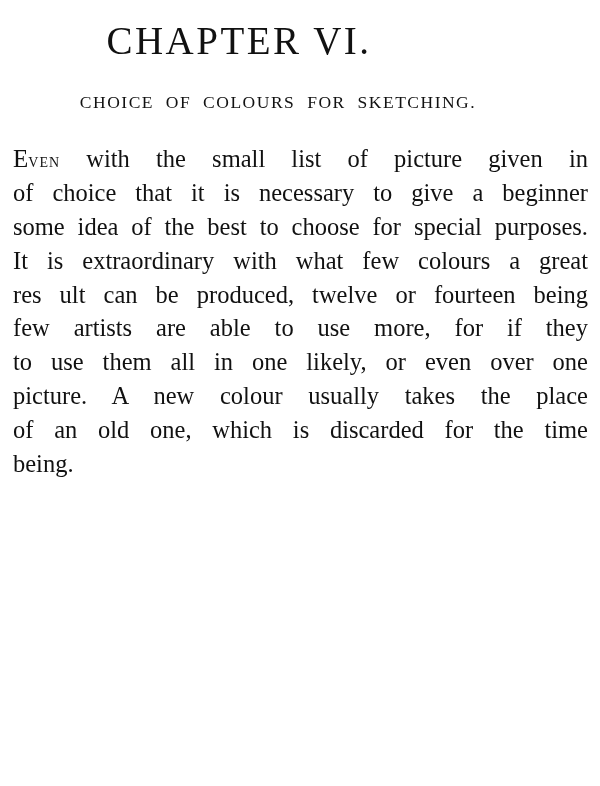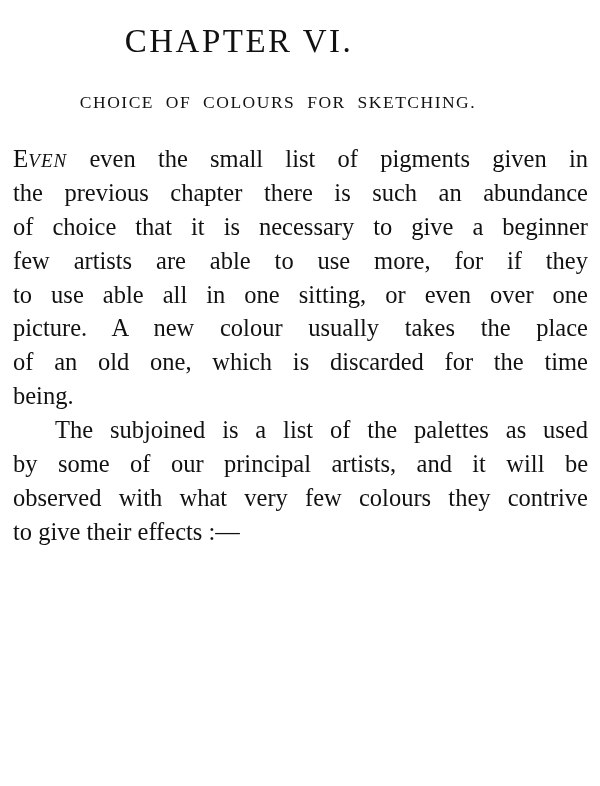--- a/index.html
+++ b/index.html
@@ -1,45 +1,41 @@
 <!DOCTYPE html>
 <html><head>
 <meta charset="utf-8">
 <style>
   html, body { margin: 0; padding: 0; background: #ffffff; }
   body { width: 600px; height: 786px; overflow: hidden; position: relative;
          font-family: "Liberation Serif", "DejaVu Serif", serif; color: #111111; }
   .chapter-title { position: absolute; top: 24px; left: 0; width: 478px; text-align: center;
-                   font-size: 33px; letter-spacing: 2.5px; line-height: 34px; }
+                   font-size: 39px; letter-spacing: 2.5px; line-height: 34px; }
   .chapter-subtitle { position: absolute; top: 90px; left: 0; width: 556px; text-align: center;
                       font-size: 17.5px; letter-spacing: 1.5px; word-spacing: 6px; line-height: 24px; }
   .body-text { position: absolute; top: 142px; left: 13px; width: 575px; }
   .line { display: block; font-size: 24.5px; line-height: 33.9px; height: 33.9px;
           text-align: justify; text-align-last: justify; white-space: nowrap; }
   .line.last { text-align-last: left; }
   .line.indent { padding-left: 42px; }
   .sc-big { font-size: 25px; }
-  .sc-small { font-size: 19px; letter-spacing: 1px; font-style: italic; }
+  .sc-small { font-size: 14px; letter-spacing: 1px; }
 </style>
 </head>
 <body>
 
 <div class="chapter-title">CHAPTER VI.</div>
 <div class="chapter-subtitle">CHOICE OF COLOURS FOR SKETCHING.</div>
 
 <div class="body-text">
   <div>
-    <span class="line"><span class="sc-big">E</span><span class="sc-small">VEN</span><span> even the small list of pigments given in</span></span>
-    <span class="line">the previous chapter there is such an abundance</span>
+    <span class="line"><span class="sc-big">E</span><span class="sc-small">VEN</span><span> with the small list of picture given in</span></span>
     <span class="line">of choice that it is necessary to give a beginner</span>
+    <span class="line">some idea of the best to choose for special purposes.</span>
+    <span class="line">It is extraordinary with what few colours a great</span>
+    <span class="line">res ult can be produced, twelve or fourteen being</span>
     <span class="line">few artists are able to use more, for if they</span>
-    <span class="line">to use able all in one sitting, or even over one</span>
+    <span class="line">to use them all in one likely, or even over one</span>
     <span class="line">picture.  A new colour usually takes the place</span>
     <span class="line">of an old one, which is discarded for the time</span>
     <span class="line last">being.</span>
   </div>
-  <div>
-    <span class="line indent">The subjoined is a list of the palettes as used</span>
-    <span class="line">by some of our principal artists, and it will be</span>
-    <span class="line">observed with what very few colours they contrive</span>
-    <span class="line last">to give their effects :—</span>
-  </div>
 </div>
 
 </body></html>

